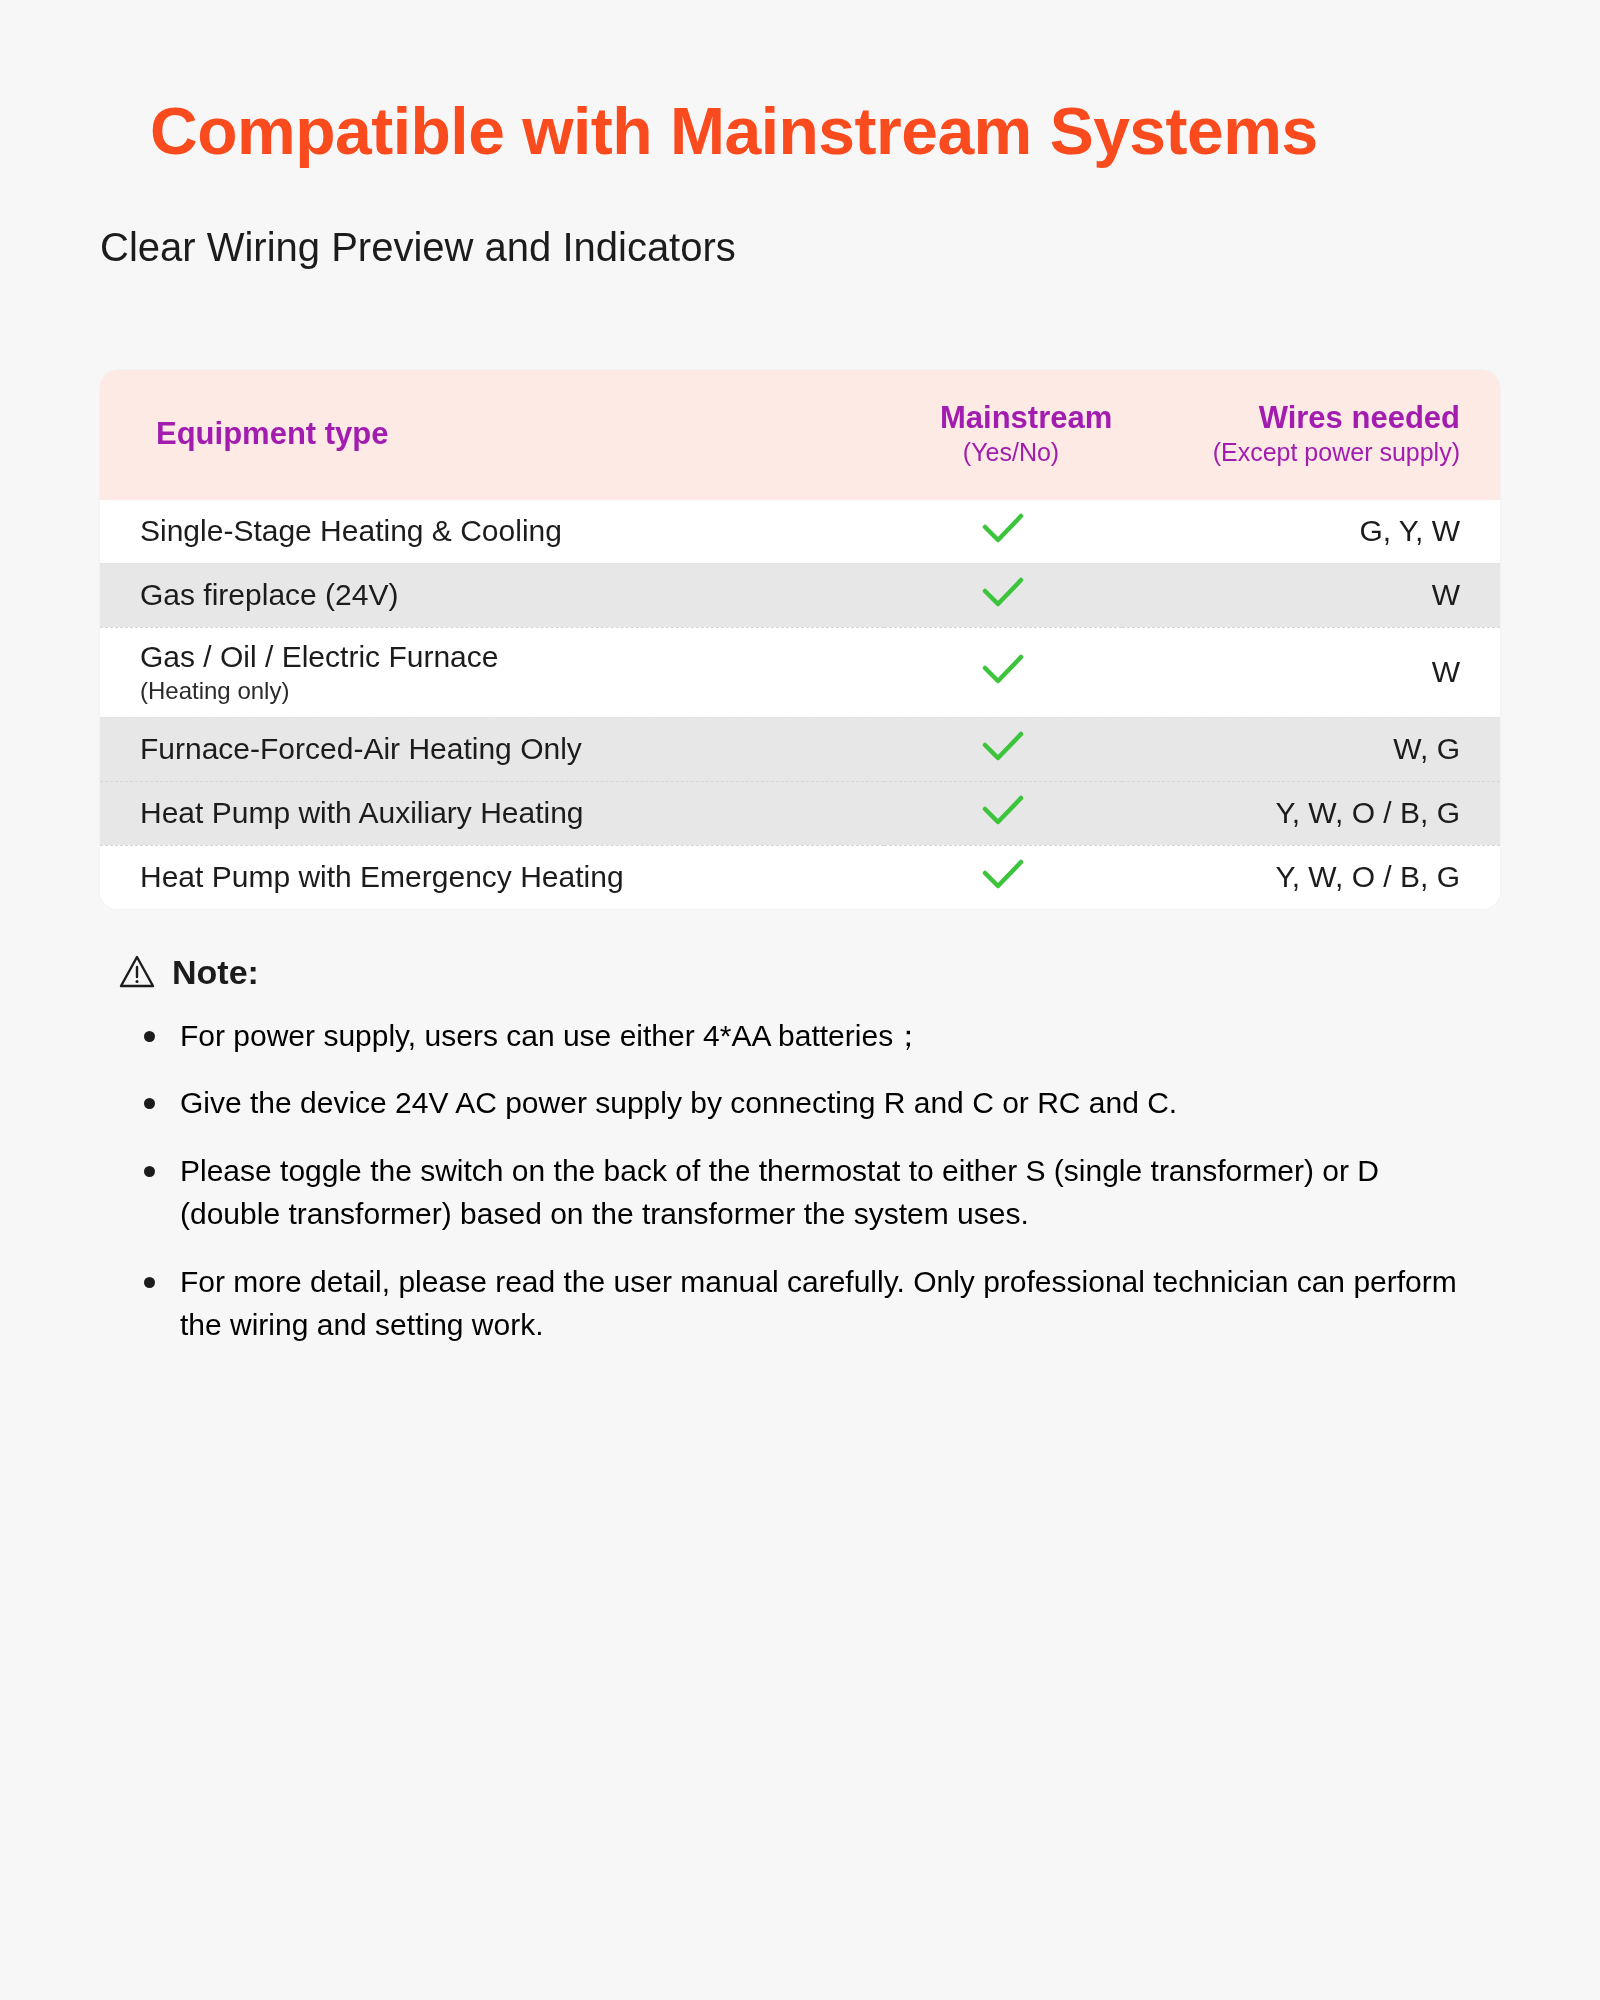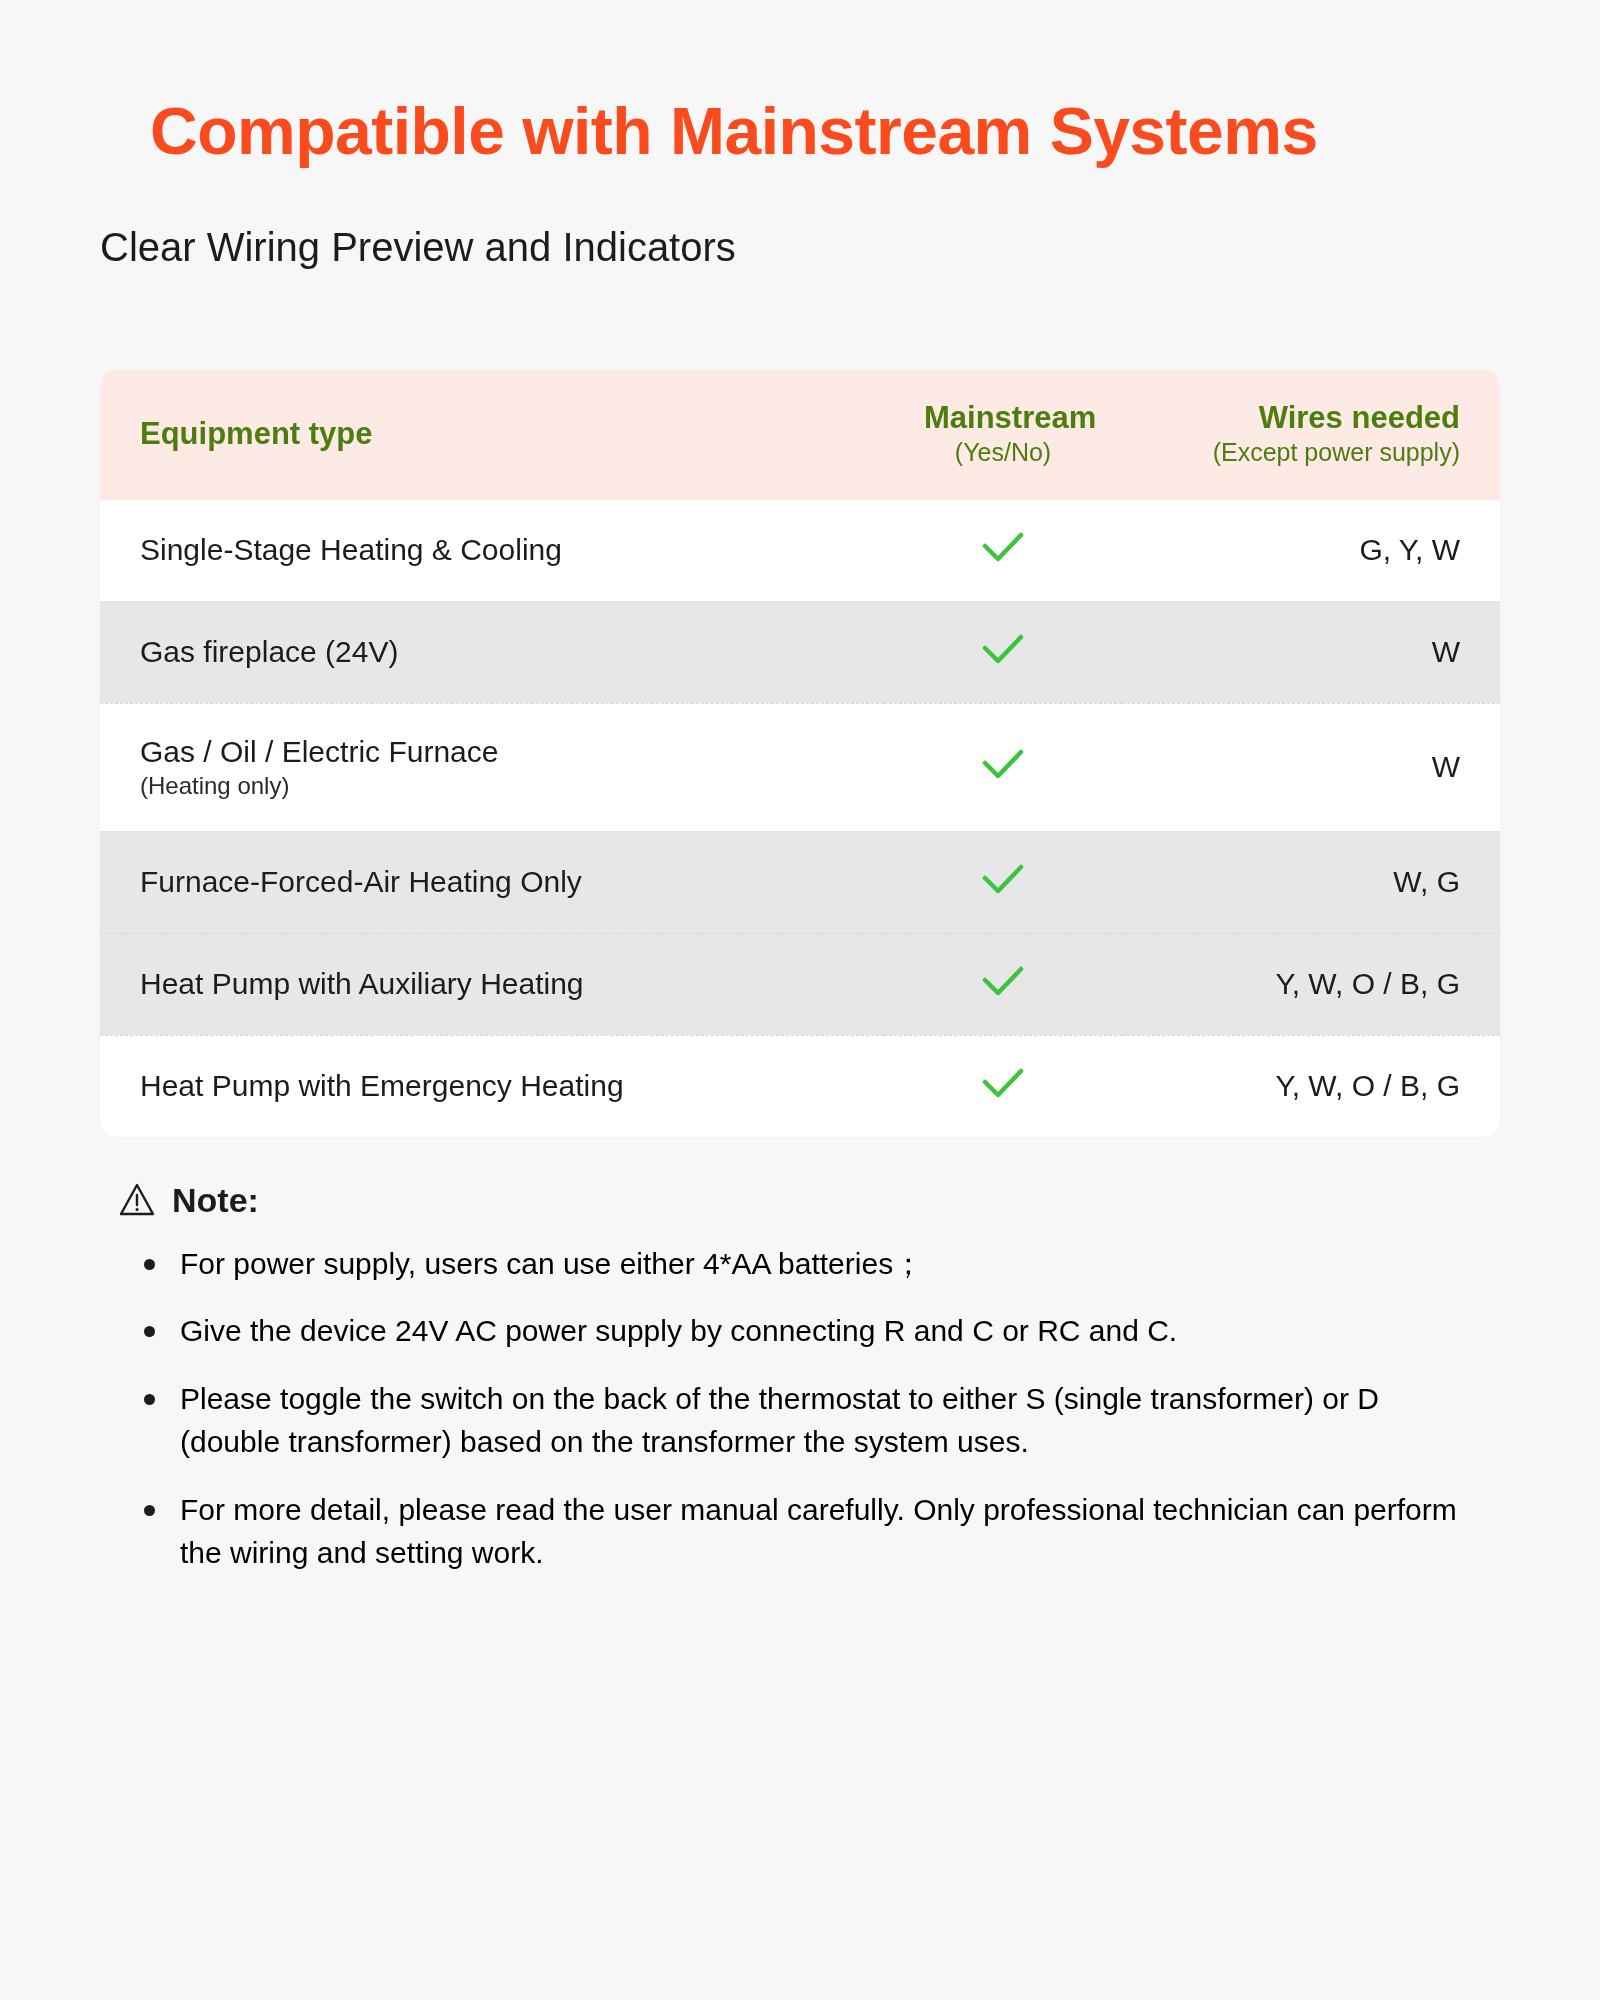--- a/index.html
+++ b/index.html
@@ -52,42 +52,42 @@
     width: 100%;
     border-collapse: collapse;
     table-layout: fixed;
   }
   .table col.c1 { width: 56%; }
   .table col.c2 { width: 17%; }
   .table col.c3 { width: 27%; }
 
   thead tr { background: #fdeae4; }
   thead th {
-    color: #4d7c0f;
+    color: #a21caf;
     text-align: left;
     font-size: 31px;
     font-weight: bold;
-    padding: 30px 40px 32px 40px;
+    padding: 30px 40px 32px 56px;
     vertical-align: middle;
     line-height: 1.18;
   }
   thead th.center { text-align: center; }
   thead th.right  { text-align: right; }
   thead th .sub {
     display: block;
     font-size: 25px;
     font-weight: normal;
     margin-top: 2px;
   }
   thead th.eq { vertical-align: middle; }
 
   tbody tr { background: #ffffff; }
   tbody tr.alt { background: #e7e7e7; }
   tbody td {
-    padding: 30px 40px;
+    padding: 11px 40px;
     font-size: 30px;
     color: #1c1c1c;
     vertical-align: middle;
     border-bottom: 1px dashed #e2e2e2;
   }
   tbody tr:last-child td { border-bottom: none; }
   tbody tr.alt td { border-bottom-color: #d6d6d6; }
   td.equip { line-height: 1.2; }
   td.equip .sub {
     display: block;

